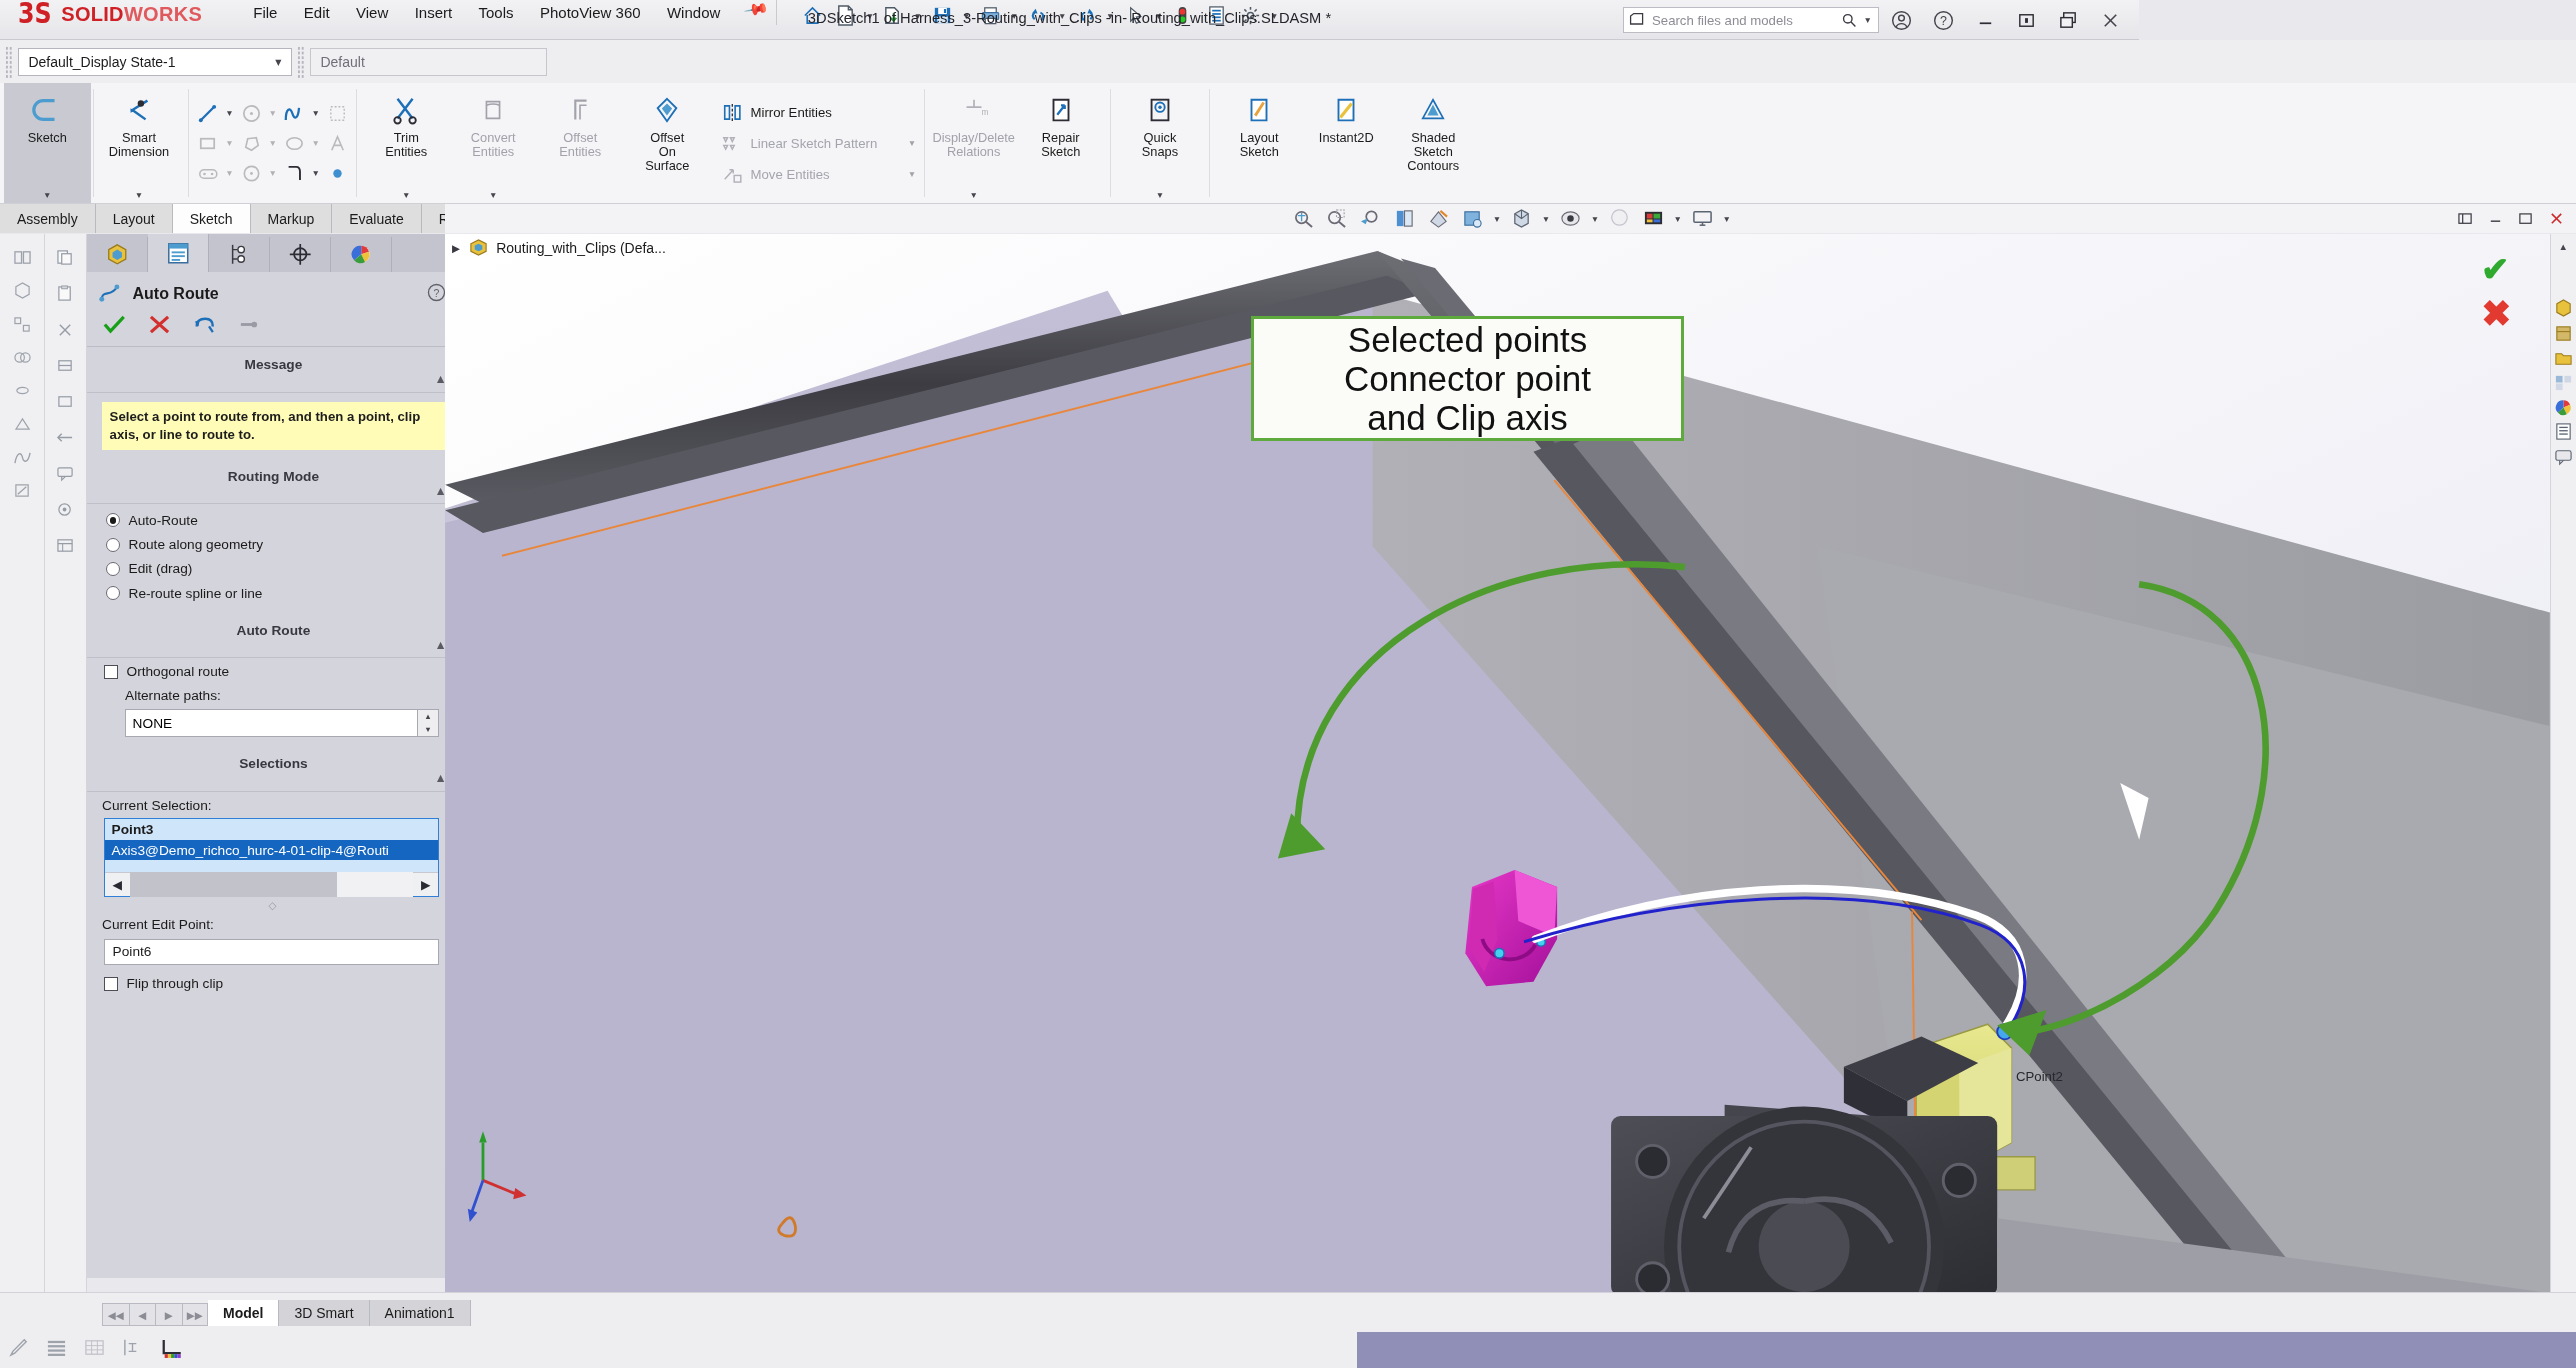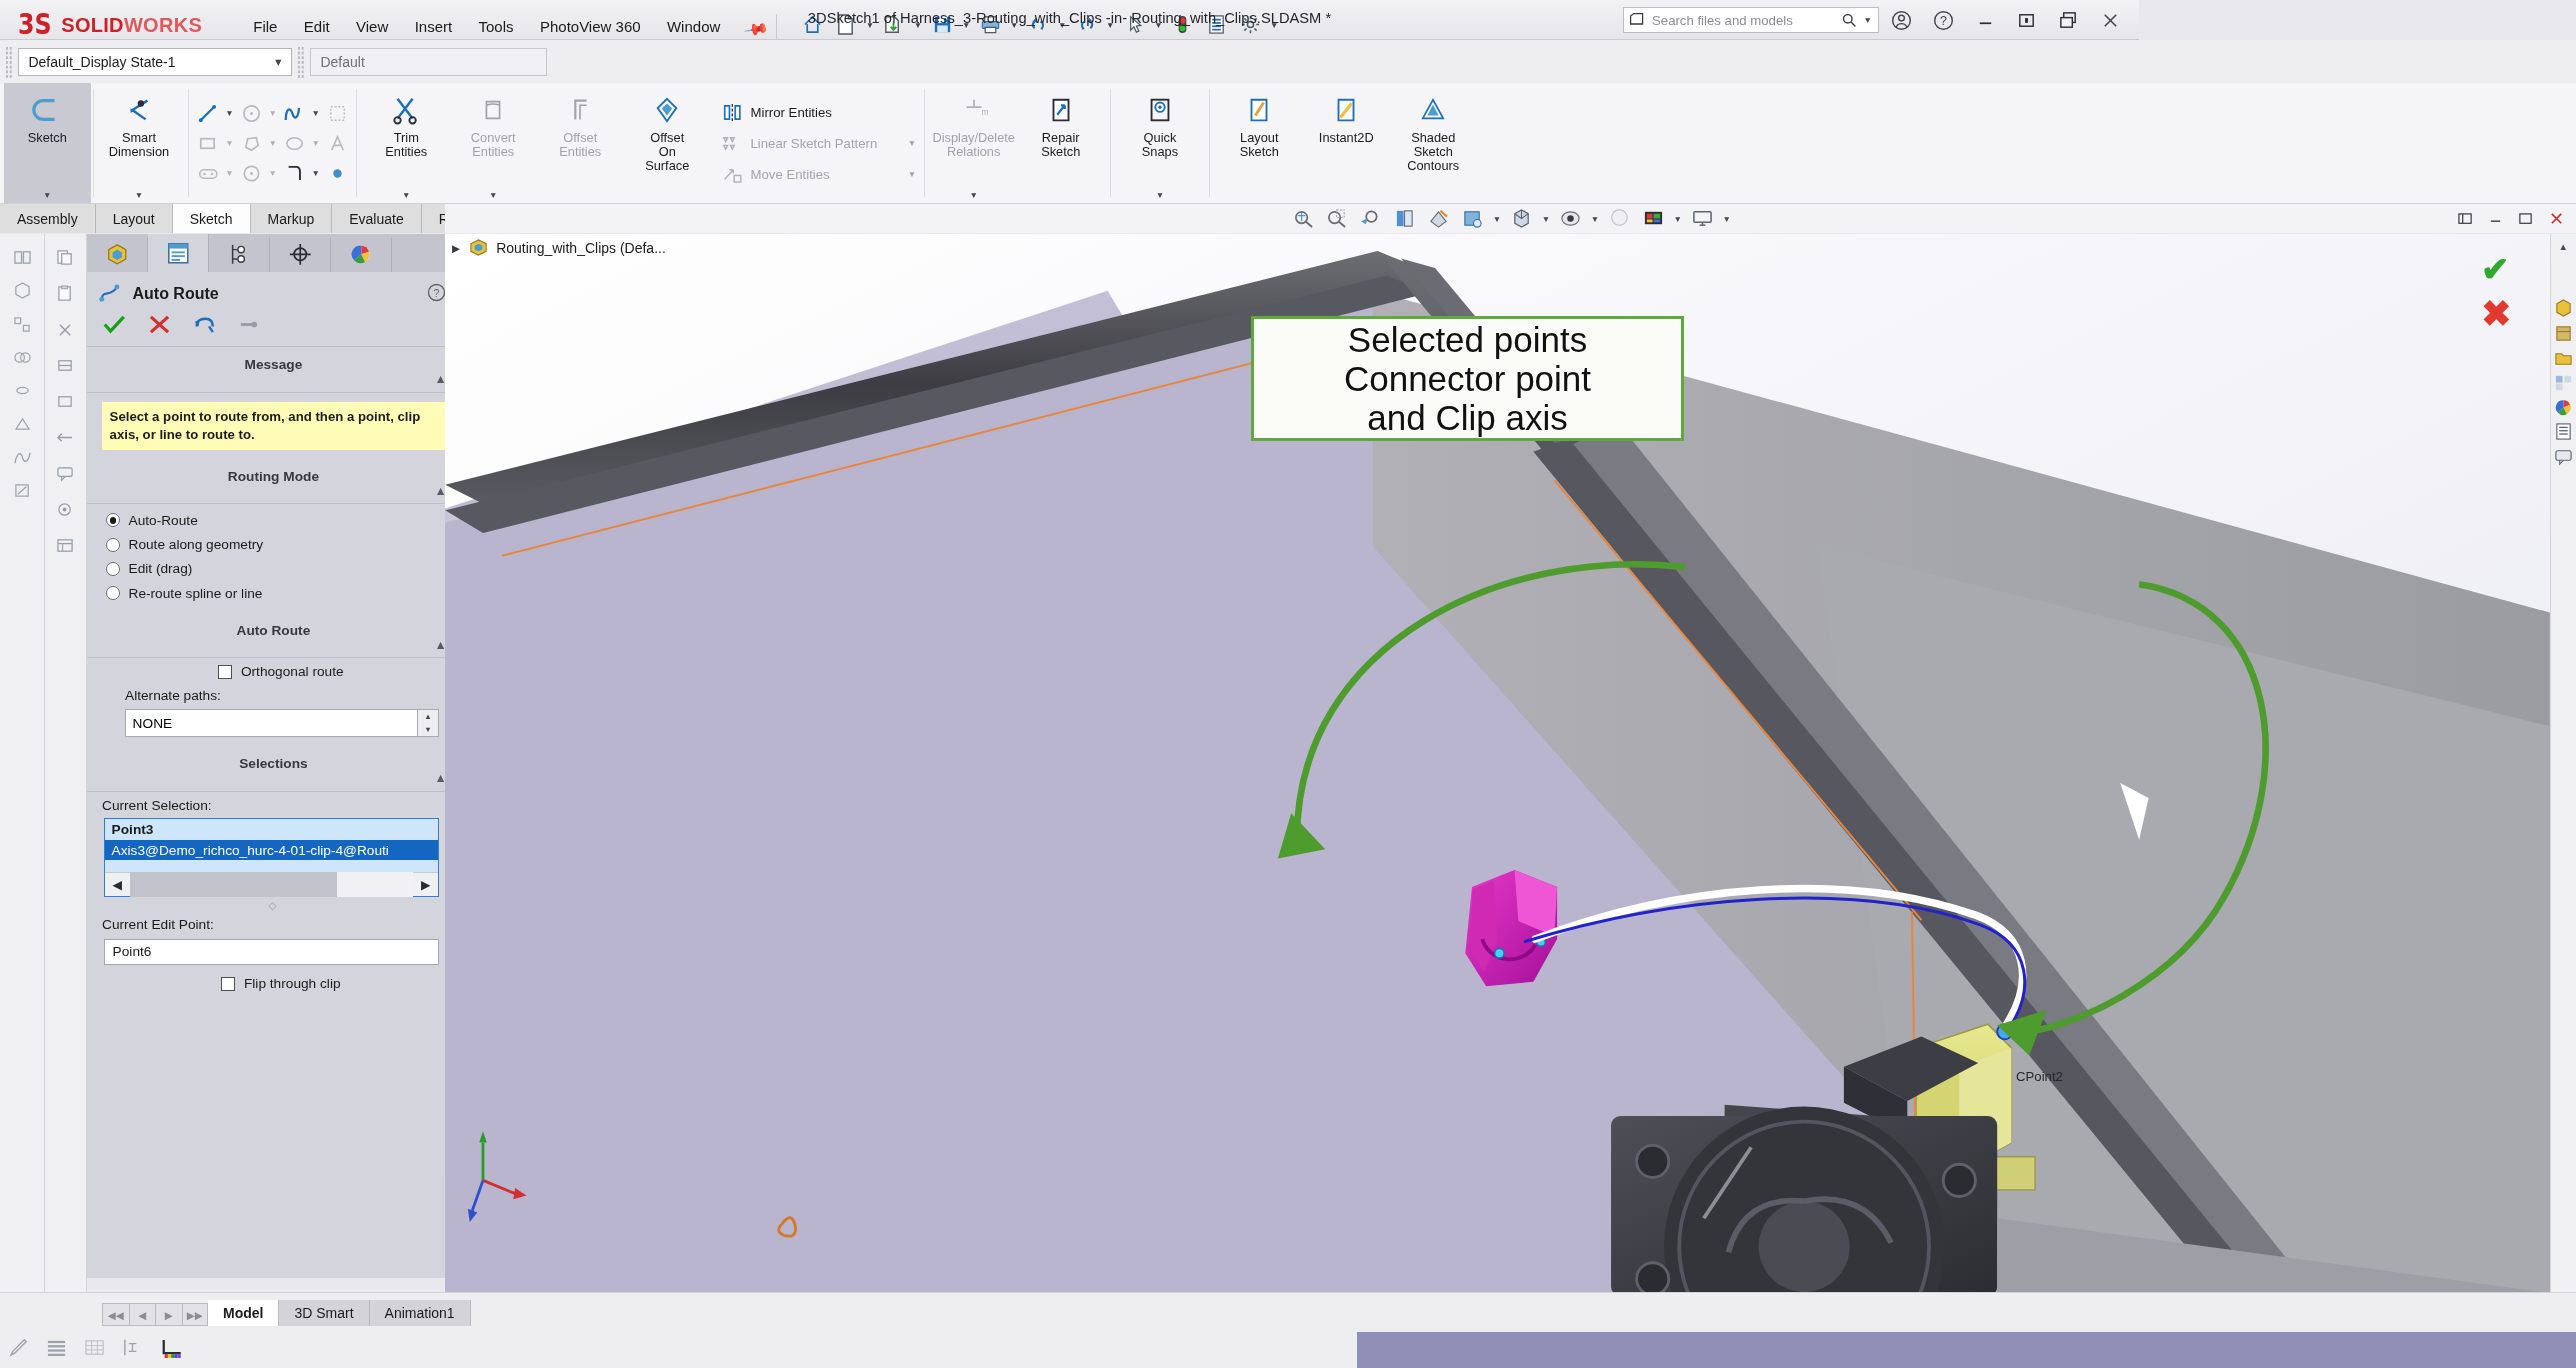--- a/index.html
+++ b/index.html
@@ -10,21 +10,21 @@
     background:#e9e9ed; color:#1b1b1b;
     -webkit-font-smoothing:antialiased;
   }
   .app { position:relative; width:2576px; height:1368px; }
 
   
   .titlebar {
     position:absolute; left:0; top:0; width:2139px; height:40px;
     background:linear-gradient(#f2f2f4,#e6e6ea);
     border-bottom:0.9px solid #c9c9cf;
-    display:flex; align-items:flex-end;
+    display:flex; align-items:flex-start;
   }
   .sw-logo { display:flex; align-items:center; margin-left:15px; gap:6.6px; }
   .sw-mark { color:#cf2026; font-size:28px; font-weight:bold; line-height:1;
              font-family:"DejaVu Sans", sans-serif; transform:scaleX(.85); }
   .sw-name { color:#cf2026; font-size:20px; font-weight:bold; letter-spacing:0.3px; }
   .sw-name .lite { font-weight:bold; color:#e0595c; }
   .menu { display:flex; align-items:center; margin-left:38px; gap:0; }
   .menu .mi { padding:3.8px 13.2px; font-size:15px; color:#1b1b1b; cursor:default; }
   .pin { margin-left:13.2px; color:#7b7b84; font-size:16px; transform:rotate(35deg); }
 
@@ -141,21 +141,21 @@
   .sechead { display:flex; align-items:center; padding:9.5px 11.4px 5.7px 13.2px; font-weight:bold;
              color:#383840; border-bottom:0.9px solid #c0c0ca;flex-direction:column; }
   .sechead .chev { margin-left:auto; font-size:12.3px; color:#5a5a63; }
   .msgbox { margin:9.5px 11.4px 9.5px 15px; background:#fffcb8; padding:5.7px 7.6px;
             font-size:13.2px; line-height:18px; font-weight:bold; color:#1d1d1d; }
   .radio-row { display:flex; align-items:center; gap:8.5px; padding:4.7px 0 4.7px 19px; cursor:pointer; }
   .radio { width:14px; height:14px; border:1.3px solid #6b6b75; border-radius:50%;
            background:#fff; position:relative; flex:none; }
   .radio.on::after { content:""; position:absolute; left:2.8px; top:2.8px; width:6.6px; height:6.6px;
                      border-radius:50%; background:#1b1b1b; }
-  .cb-row { display:flex; align-items:center; gap:8.5px; padding:5.7px 0 5.7px 17px; cursor:pointer;justify-content:center; }
+  .cb-row { display:flex; align-items:center; gap:8.5px; padding:5.7px 0 5.7px 17px; cursor:pointer; }
   .cb { width:14px; height:14px; border:1.3px solid #4e4e57; background:#fff; flex:none; }
   .sublabel { padding:3.8px 0 3.8px 38px; }
   .spinwrap { display:flex; margin:1.9px 19px 9.5px 38px; }
   .spinwrap input { flex:1; height:28px; border:0.9px solid #a8a8b2; background:#fff;
                     font-size:13.7px; padding:0 6.6px; font-family:inherit; }
   .spin { width:21px; border:0.9px solid #a8a8b2; border-left:none; background:#eeeef1;
           display:flex; flex-direction:column; }
   .spin i { flex:1; display:flex; align-items:center; justify-content:center; font-size:7.6px;
             color:#45454d; font-style:normal; cursor:pointer; }
   .lbl { padding:5.7px 0 3.8px 15px; }

